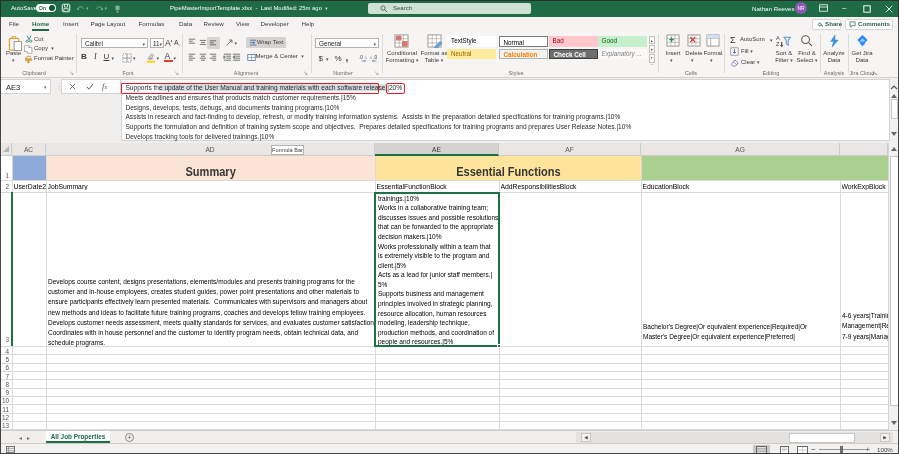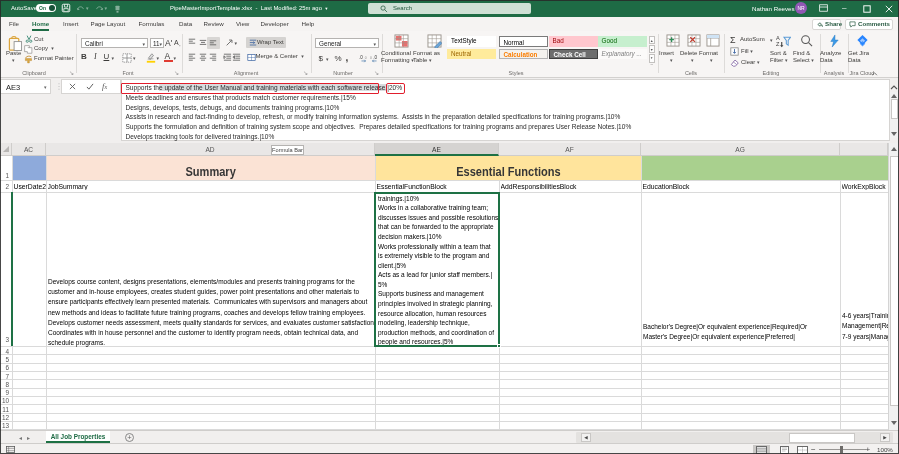--- a/index.html
+++ b/index.html
@@ -13,21 +13,21 @@
 
 #tabs{left:0;top:17px;width:899px;height:14px;background:#f5f3f2;font-size:6.2px;color:#3b3a39}
 #tabs span{position:absolute;top:3px}
 
 #ribbon{left:0;top:31px;width:899px;height:47px;background:#f7f5f4;border-bottom:1px solid #d3d1cf;font-size:6px;color:#3c3b39}
 .sep{position:absolute;top:3px;height:39px;width:1px;background:#dddbd9}
 .glabel{position:absolute;top:38.5px;font-size:5.5px;color:#6e6c6a;width:60px;text-align:center}
 .launch{position:absolute;top:38px;width:7px;height:7px;font-size:6px;color:#888}
 .cbo{position:absolute;border:1px solid #b5b3b1;background:#fff;font-size:6.3px;color:#222}
 .sty{position:absolute;width:49px;height:10.5px;font-size:6.3px;line-height:10.5px;padding-left:4px;overflow:hidden}
-.bt{position:absolute;font-size:6px;color:#3c3b39;text-align:left}
+.bt{position:absolute;font-size:6px;color:#3c3b39;text-align:center}
 .dn{position:absolute;font-size:5px;color:#555}
 
 #fbar{left:0;top:78px;width:899px;height:65px;background:#f1efee}
 #fx{left:121px;top:79px;width:769px;height:62px;background:#fff;border:1px solid #d6d4d2;font-size:6.55px;color:#2b2b2b}
 #fx>div{position:absolute;left:3.5px;white-space:nowrap}
 
 #grid{left:0;top:143px;width:899px;height:287px;background:#fff;overflow:hidden}
 .ch{position:absolute;top:0;height:13px;background:#e9e7e6;border-right:1px solid #cfcdcb;border-bottom:1px solid #cfcdcb;font-size:6.6px;color:#555;text-align:center;line-height:13px}
 .gl{position:absolute;background:#dadada}
 .cell{position:absolute;font-size:6.8px;color:#000;overflow:hidden;white-space:nowrap}

